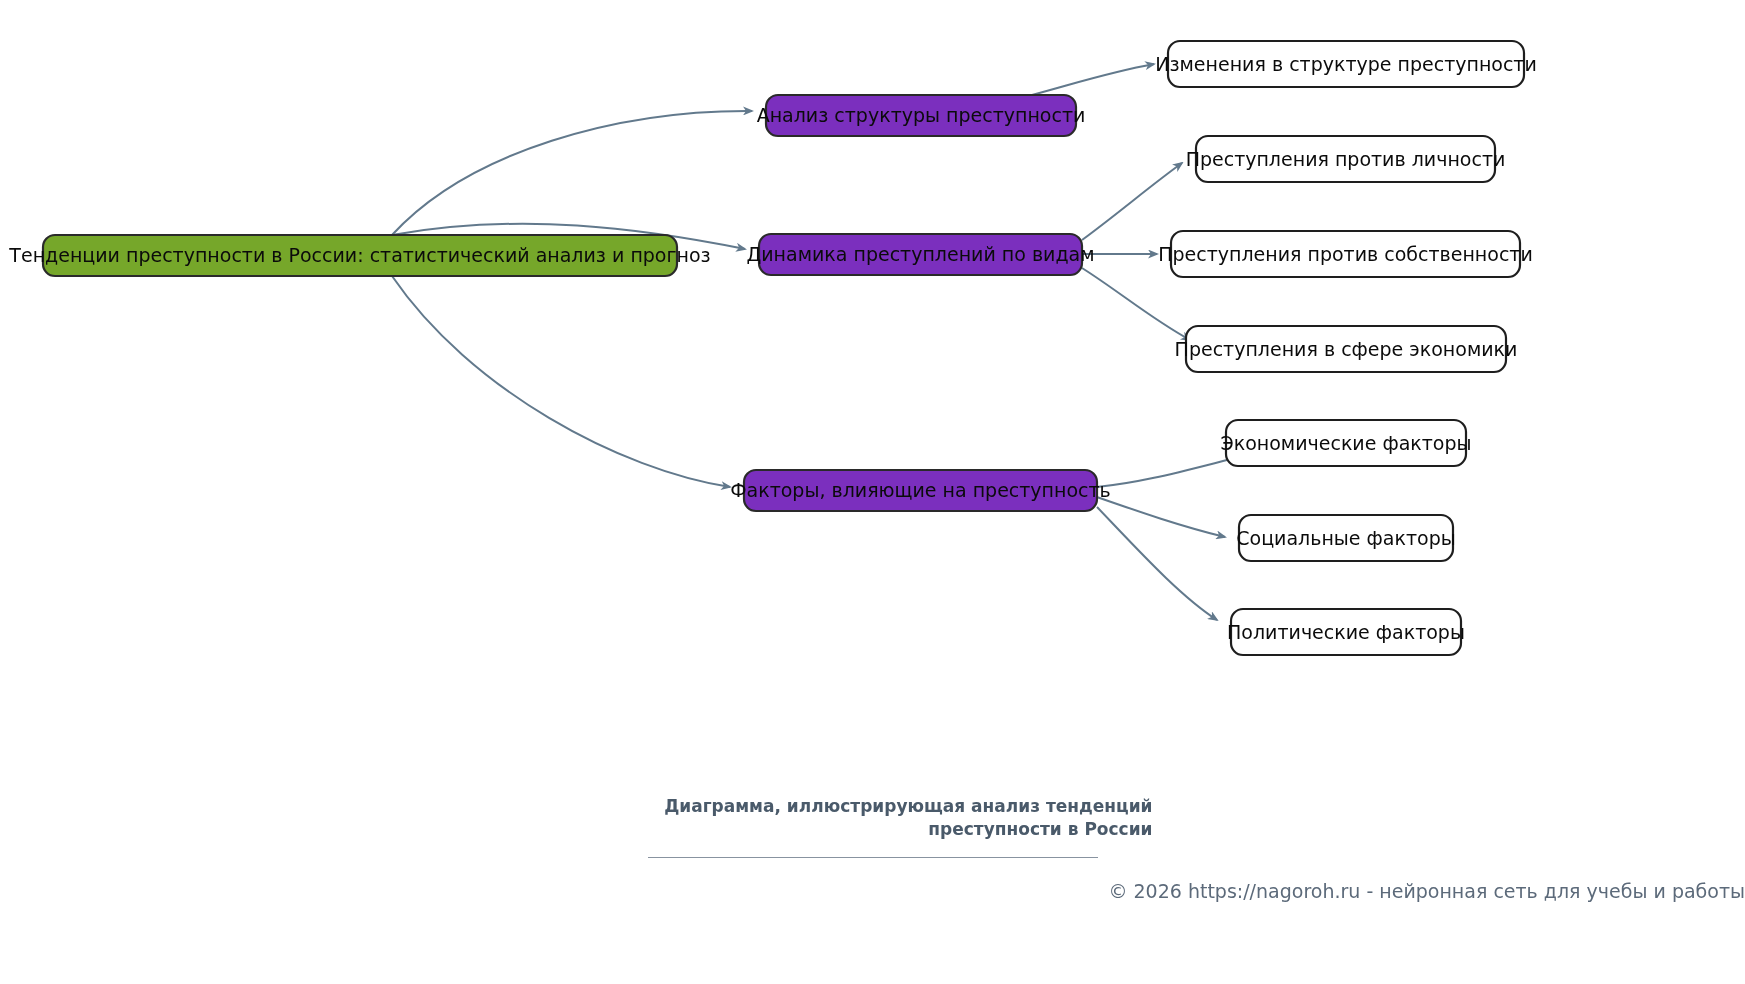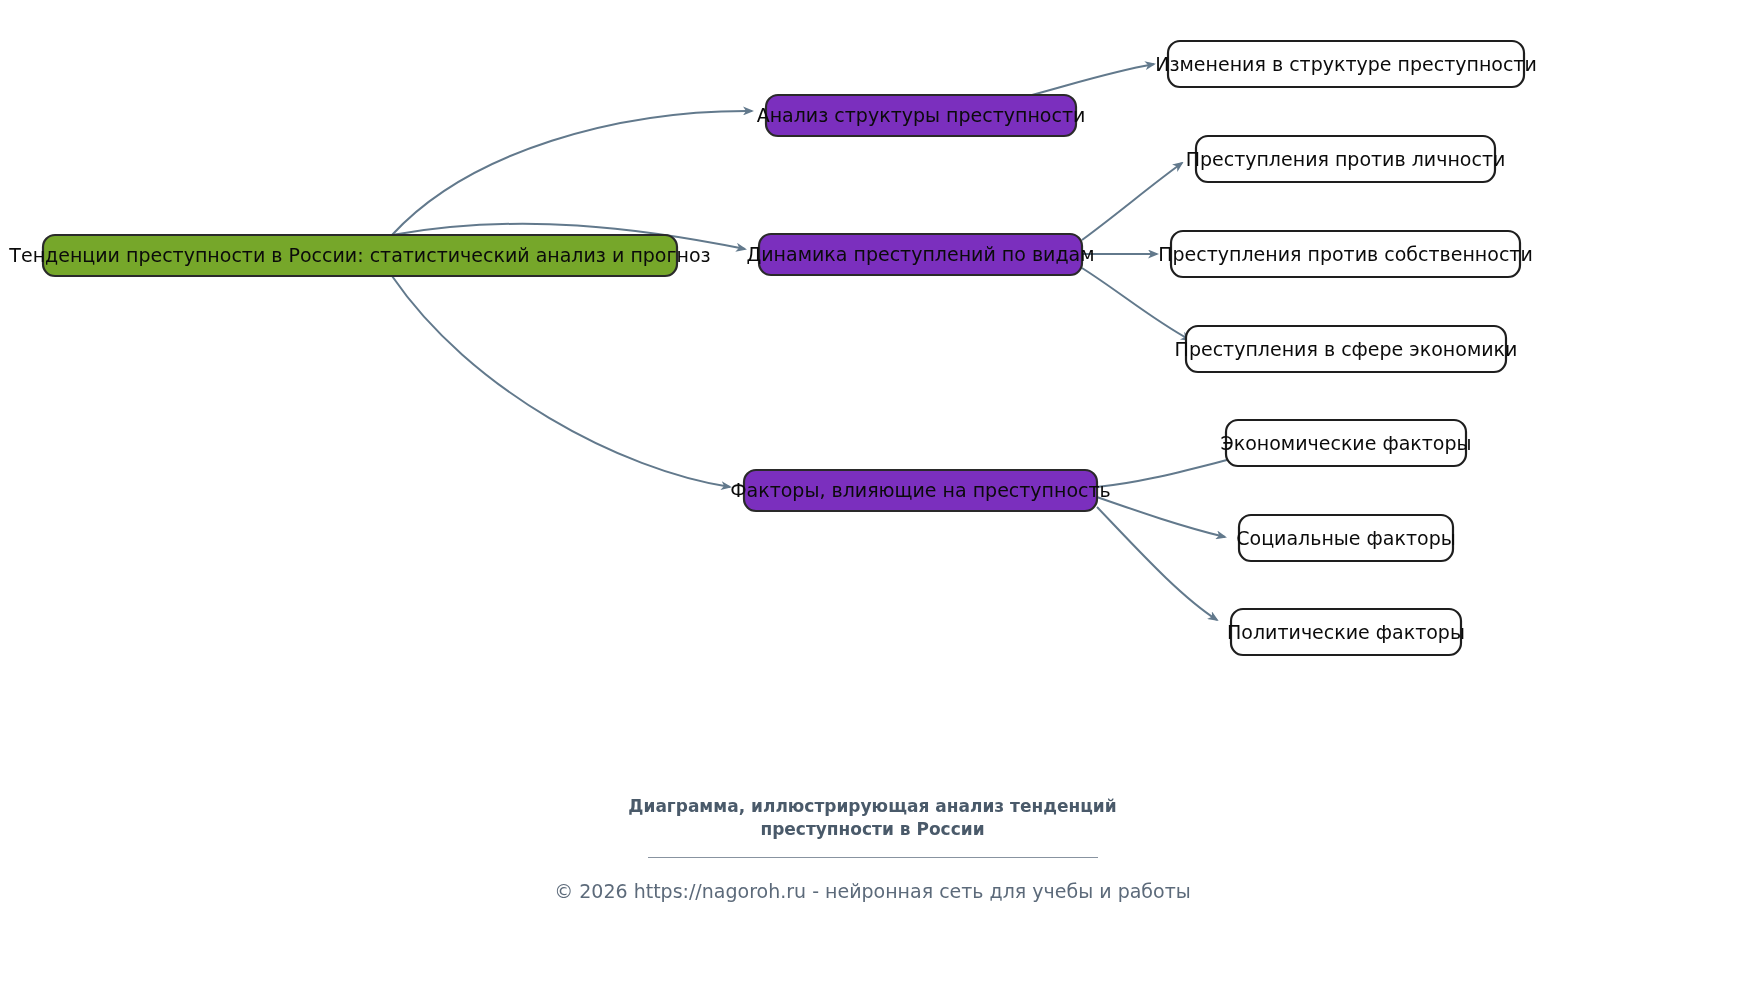--- a/index.html
+++ b/index.html
@@ -57,21 +57,21 @@
   }
   .node-label-branch {
     font-size: 19px;
     fill: #0b0b0b;
   }
   .caption-block {
     position: absolute;
     left: 0;
     top: 795px;
     width: 1745px;
-    text-align: center;
+    text-align: right;
   }
   .caption-title {
     font-family: "DejaVu Sans", sans-serif;
     font-size: 17px;
     font-weight: bold;
     color: #4a5a6a;
     line-height: 1.35;
     white-space: pre-line;
     margin: 0 auto;
     width: 560px;

